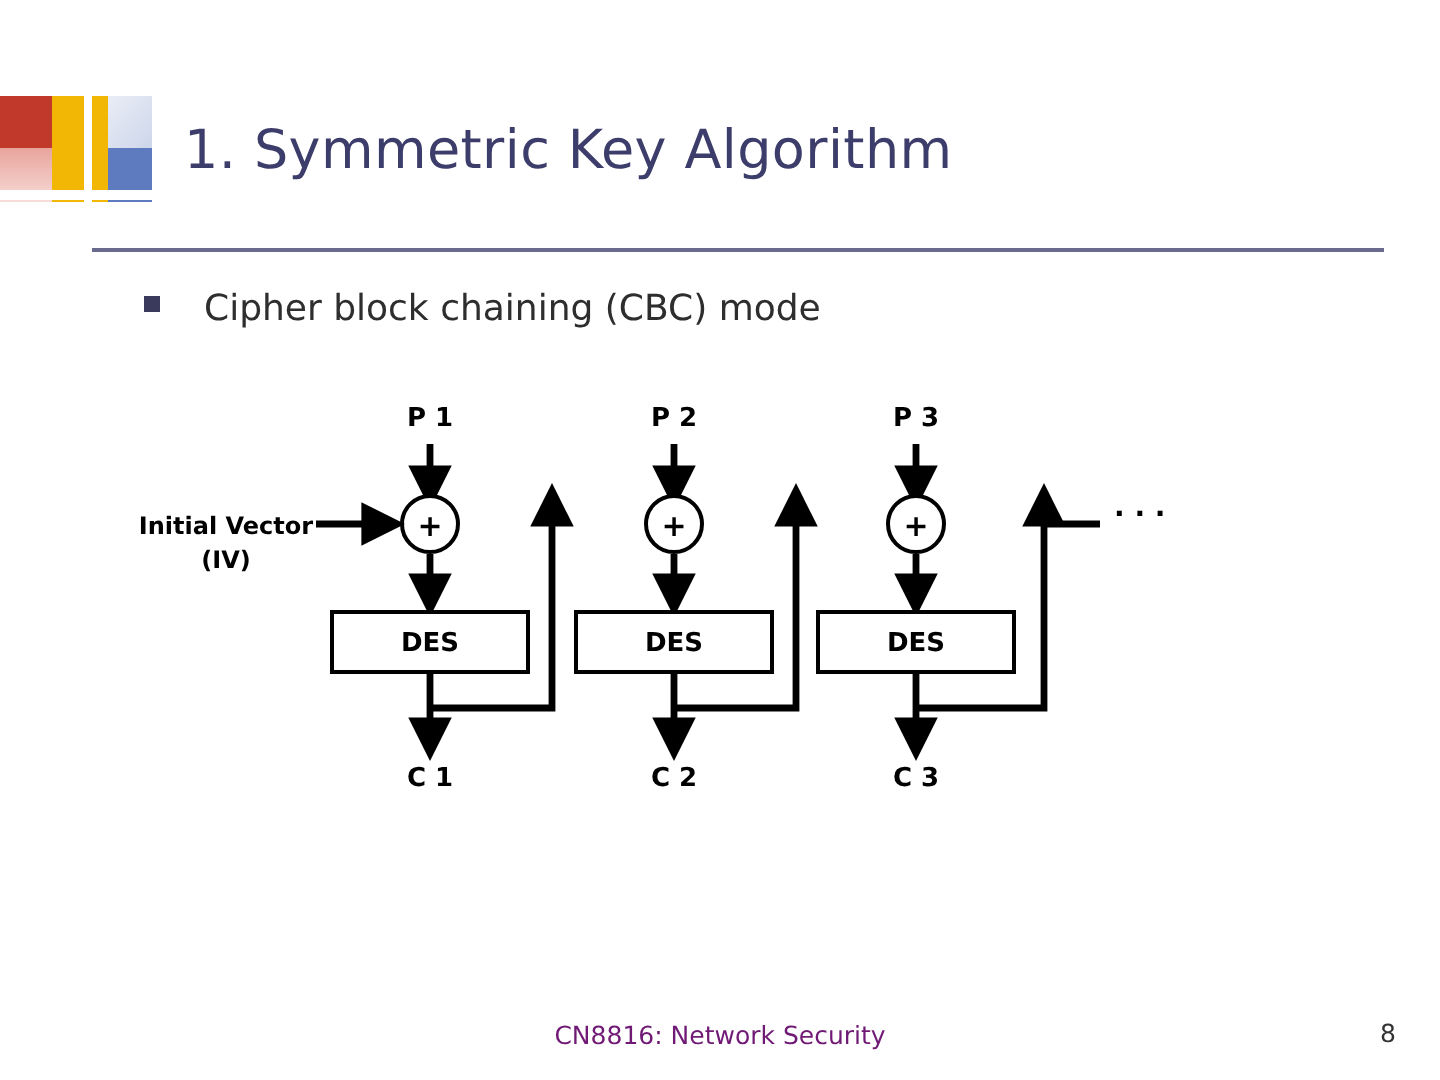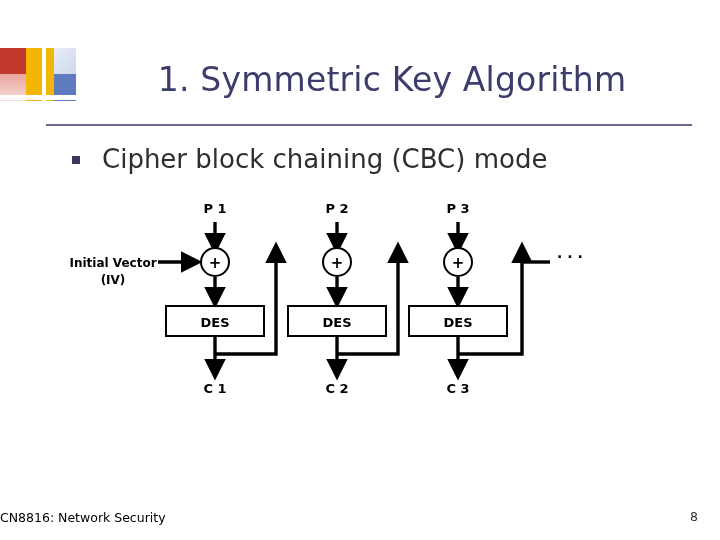--- a/index.html
+++ b/index.html
@@ -35,22 +35,21 @@
   .blk-blue     { left: 54px; top: 26px; width: 22px; height: 27px; background: #5f7bbf; }
   .blk-white-v  { left: 42px; top: 0;   width: 4px;  height: 78px; background: #ffffff; }
   .blk-white-h  { left: 0;   top: 47px; width: 92px; height: 5px;  background: #ffffff; }
 
   
   .title {
     position: absolute;
     left: 92px;
     top: 60px;
     width: 600px;
-    text-align: center;
-    font-size: 33px;
+    font-size: 27px;
     color: #3d3d6b;
     font-family: "DejaVu Sans", sans-serif;
     letter-spacing: 0.2px;
   }
   .title-rule {
     position: absolute;
     left: 46px;
     top: 124px;
     width: 646px;
     height: 2px;
@@ -68,21 +67,21 @@
   .bullet-marker {
     width: 8px;
     height: 8px;
     background: #3a3a5c;
     display: inline-block;
     margin-right: 22px;
     position: relative;
     top: -4px;
   }
   .bullet-text {
-    font-size: 26px;
+    font-size: 18px;
     color: #2e2e2e;
   }
 
   
   .diagram {
     position: absolute;
     left: 60px;
     top: 186px;
     width: 600px;
     height: 230px;
@@ -97,23 +96,23 @@
     width: 220px;
     font-size: 11.5px;
     color: #4a4a4a;
     line-height: 1.45;
   }
   .footer-center {
     position: absolute;
     left: 0;
     top: 510px;
     width: 720px;
-    text-align: left;
+    text-align: center;
     font-size: 12.5px;
-    color: #000000;
+    color: #701a75;
   }
   .footer-page {
     position: absolute;
     right: 22px;
     top: 509px;
     font-size: 12.5px;
     color: #333333;
   }
 </style>
 </head>

